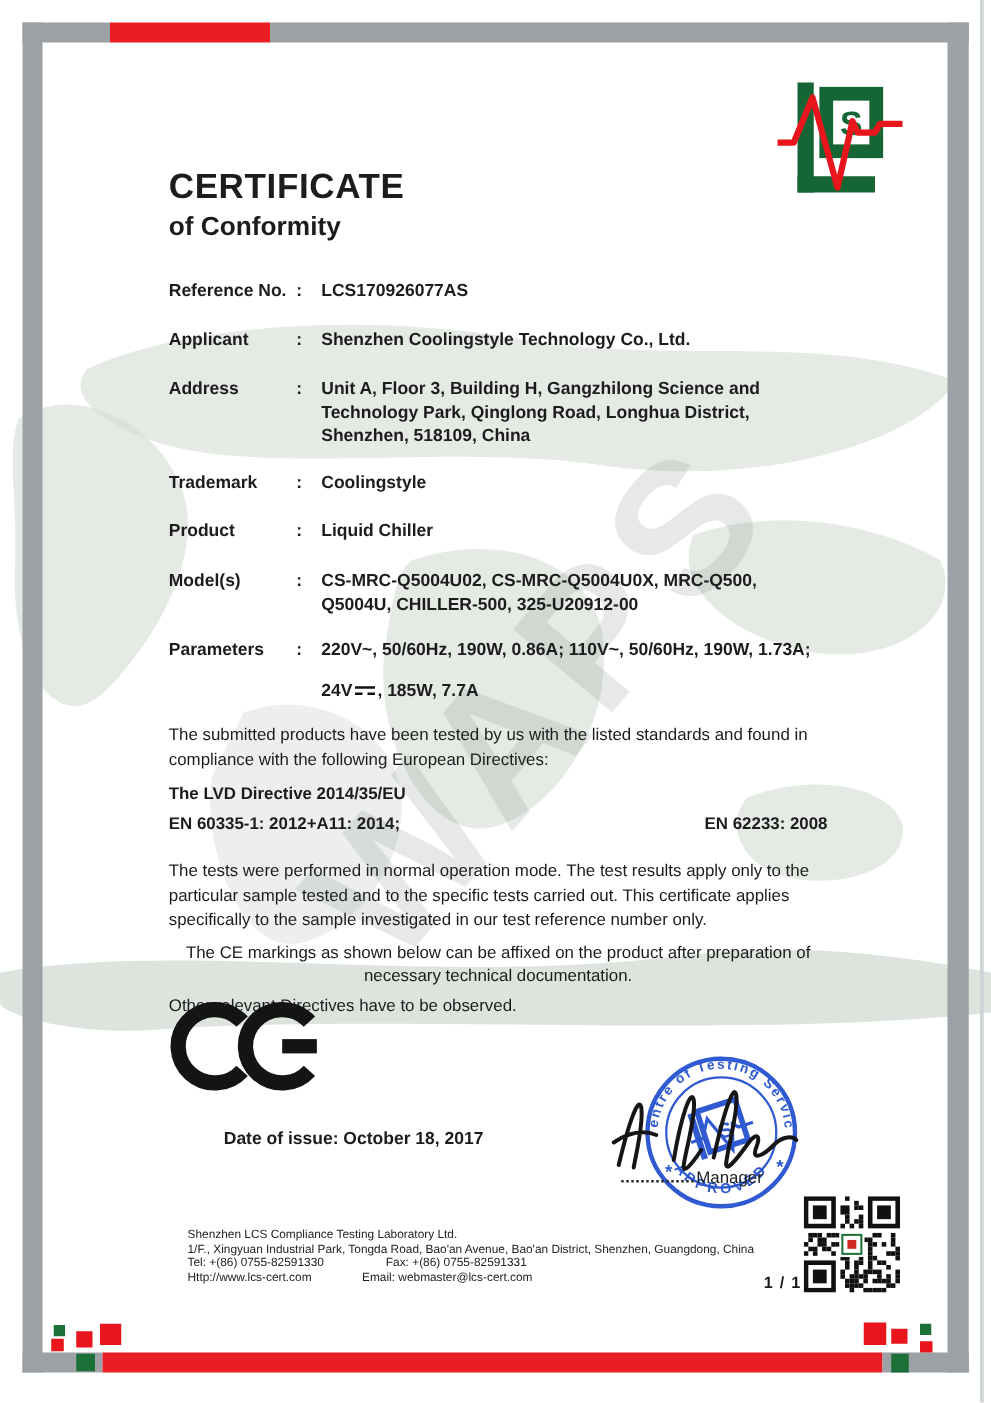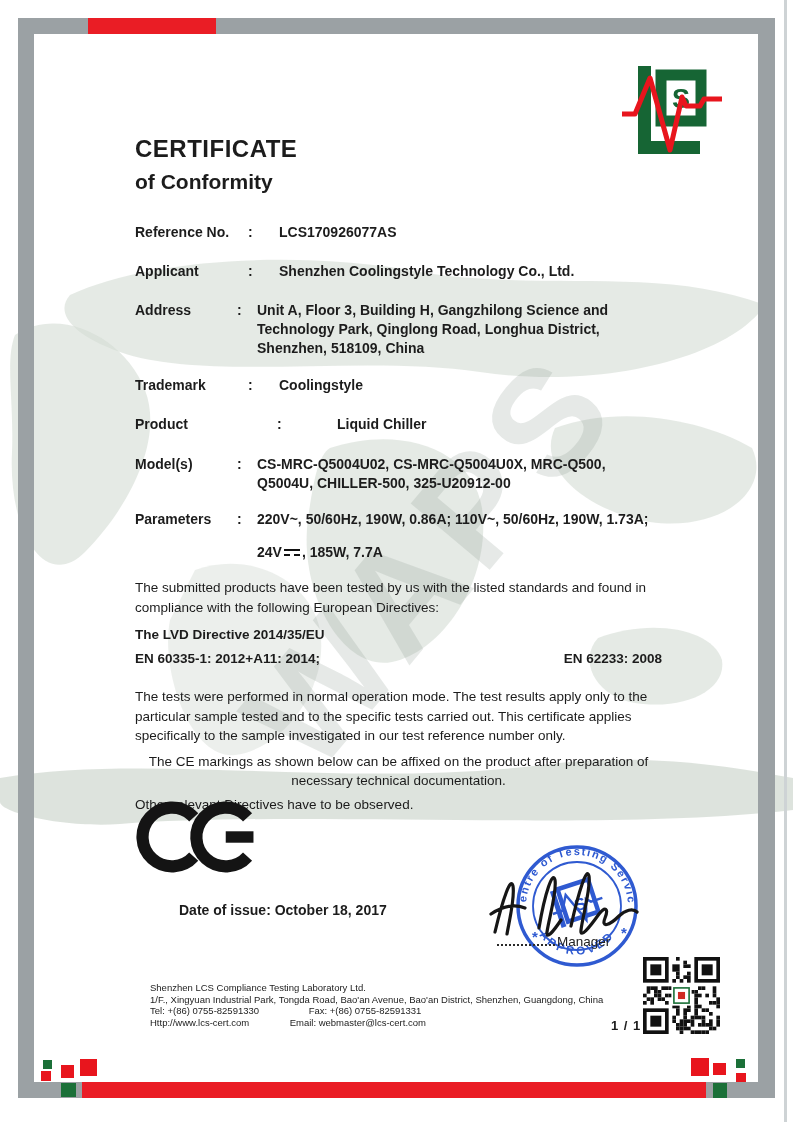--- a/index.html
+++ b/index.html
@@ -20,27 +20,27 @@
   
   .frame{position:absolute;z-index:1;}
   .gray{background:#9ba1a4;}
   .red{background:#ea1d25;}
   .sq{position:absolute;z-index:1;}
   .sq.g{background:#1b7038;}
   .sq.r{background:#e8151d;}
   .edge-shadow{position:absolute;left:784px;top:0;width:3px;height:1122px;background:#ced3d5;z-index:0;}
   
   .content{position:absolute;left:135px;top:131px;width:527px;z-index:2;}
-  .cert-title{font-size:24px;font-weight:bold;letter-spacing:0.5px;line-height:36px;}
+  .cert-title{font-size:28px;font-weight:bold;letter-spacing:0.5px;line-height:36px;}
   .cert-subtitle{font-size:21px;font-weight:bold;line-height:26px;margin-top:2px;}
   .fields{margin-top:28px;}
   .frow{display:grid;grid-template-columns:102px 20px 1fr;column-gap:0;
         font-size:14px;font-weight:bold;line-height:19px;}
   .frow .lbl{white-space:nowrap;}
-  .mb20{margin-bottom:20px;gap:11px;} .mb18{margin-bottom:18px;} .mb21{margin-bottom:21px;gap:40px;} .mb17{margin-bottom:17px;}
+  .mb20{margin-bottom:20px;} .mb18{margin-bottom:18px;} .mb21{margin-bottom:21px;} .mb17{margin-bottom:17px;}
   .param2{margin-top:15px;font-size:14px;font-weight:bold;line-height:17px;padding-left:122px;}
   .dc-sym{display:inline-block;width:16px;height:9px;position:relative;margin:0 2px;vertical-align:baseline;}
   .dc-sym::before{content:"";position:absolute;left:0;right:0;top:1px;border-top:2.5px solid #111;}
   .dc-sym::after{content:"";position:absolute;left:0;right:0;top:6px;border-top:2.5px dashed #111;}
   .para{font-size:13.5px;line-height:19.5px;}
   .p1{margin-top:17px;}
   .lvd{margin-top:9px;font-size:13.5px;font-weight:bold;line-height:17px;}
   .enrow{margin-top:7px;display:flex;justify-content:space-between;font-size:13.5px;font-weight:bold;line-height:17px;}
   .p2{margin-top:20px;}
   .p3{margin-top:6px;text-align:center;}

